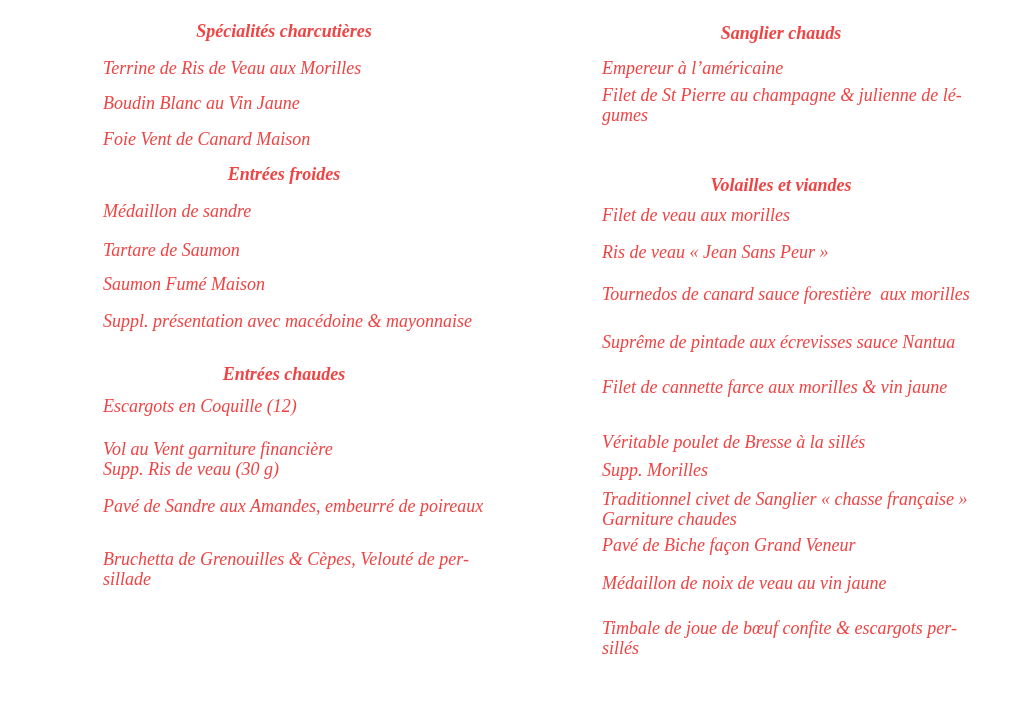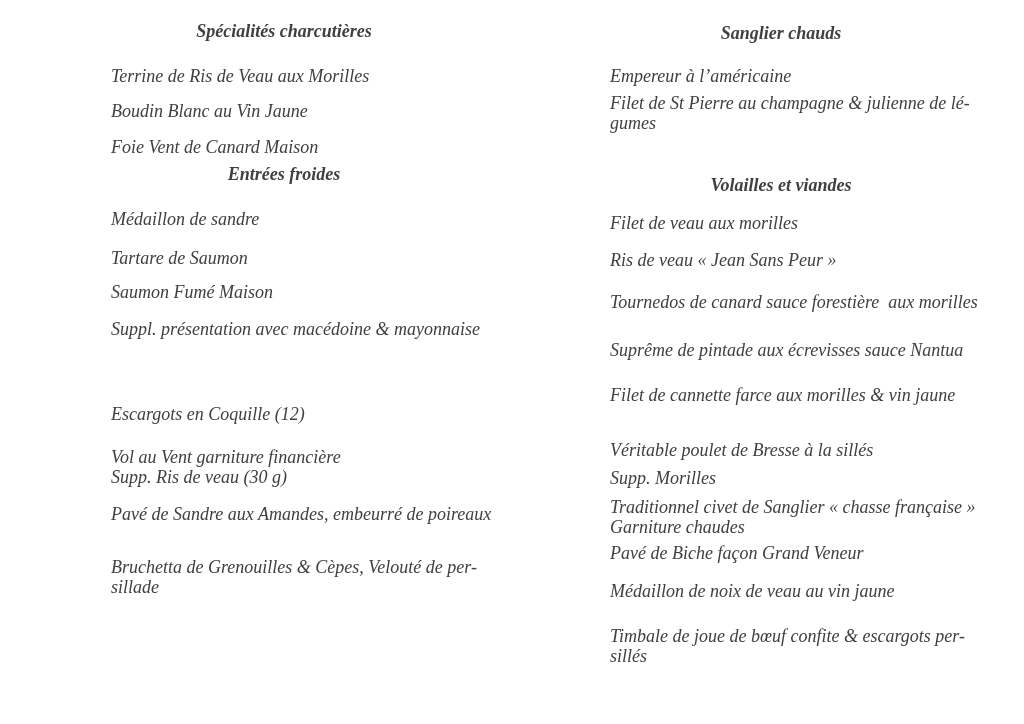--- a/index.html
+++ b/index.html
@@ -8,21 +8,21 @@
     background: #ffffff;
   }
   .page {
     position: relative;
     width: 1024px;
     height: 724px;
     background: #ffffff;
     overflow: hidden;
     font-family: "Liberation Serif", "DejaVu Serif", serif;
     font-style: italic;
-    color: #404040;
+    color: #ef4444;
   }
   .col {
     position: absolute;
     top: 0;
     height: 100%;
   }
   .col-left  { left: 103px; width: 362px; }
   .col-right { left: 602px; width: 358px; }
   .heading {
     position: absolute;
@@ -32,21 +32,21 @@
     text-align: center;
     font-size: 18px;
     line-height: 20px;
     font-weight: bold;
     font-style: italic;
     white-space: pre;
   }
   .item {
     position: absolute;
     left: 0;
-    margin: 8px;
+    margin: 0;
     font-size: 18px;
     line-height: 20px;
     font-weight: normal;
     font-style: italic;
     white-space: pre;
   }
 </style>
 </head>
 <body>
 
@@ -58,20 +58,21 @@
     <p class="item" style="top:58px">Terrine de Ris de Veau aux Morilles</p>
     <p class="item" style="top:93px">Boudin Blanc au Vin Jaune</p>
     <p class="item" style="top:129px">Foie Vent de Canard Maison</p>
 
     <h2 class="heading" style="top:164px">Entrées froides</h2>
     <p class="item" style="top:201px">Médaillon de sandre</p>
     <p class="item" style="top:240px">Tartare de Saumon</p>
     <p class="item" style="top:274px">Saumon Fumé Maison</p>
     <p class="item" style="top:311px">Suppl. présentation avec macédoine &amp; mayonnaise</p>
 
+    <h2 class="heading" style="top:364px">Entrées chaudes</h2>
     <p class="item" style="top:396px">Escargots en Coquille (12)</p>
     <p class="item" style="top:439px">Vol au Vent garniture financière
 Supp. Ris de veau (30 g)</p>
     <p class="item" style="top:496px">Pavé de Sandre aux Amandes, embeurré de poireaux</p>
     <p class="item" style="top:549px">Bruchetta de Grenouilles &amp; Cèpes, Velouté de per-
 sillade</p>
   </section>
 
   <section class="col col-right">
 

